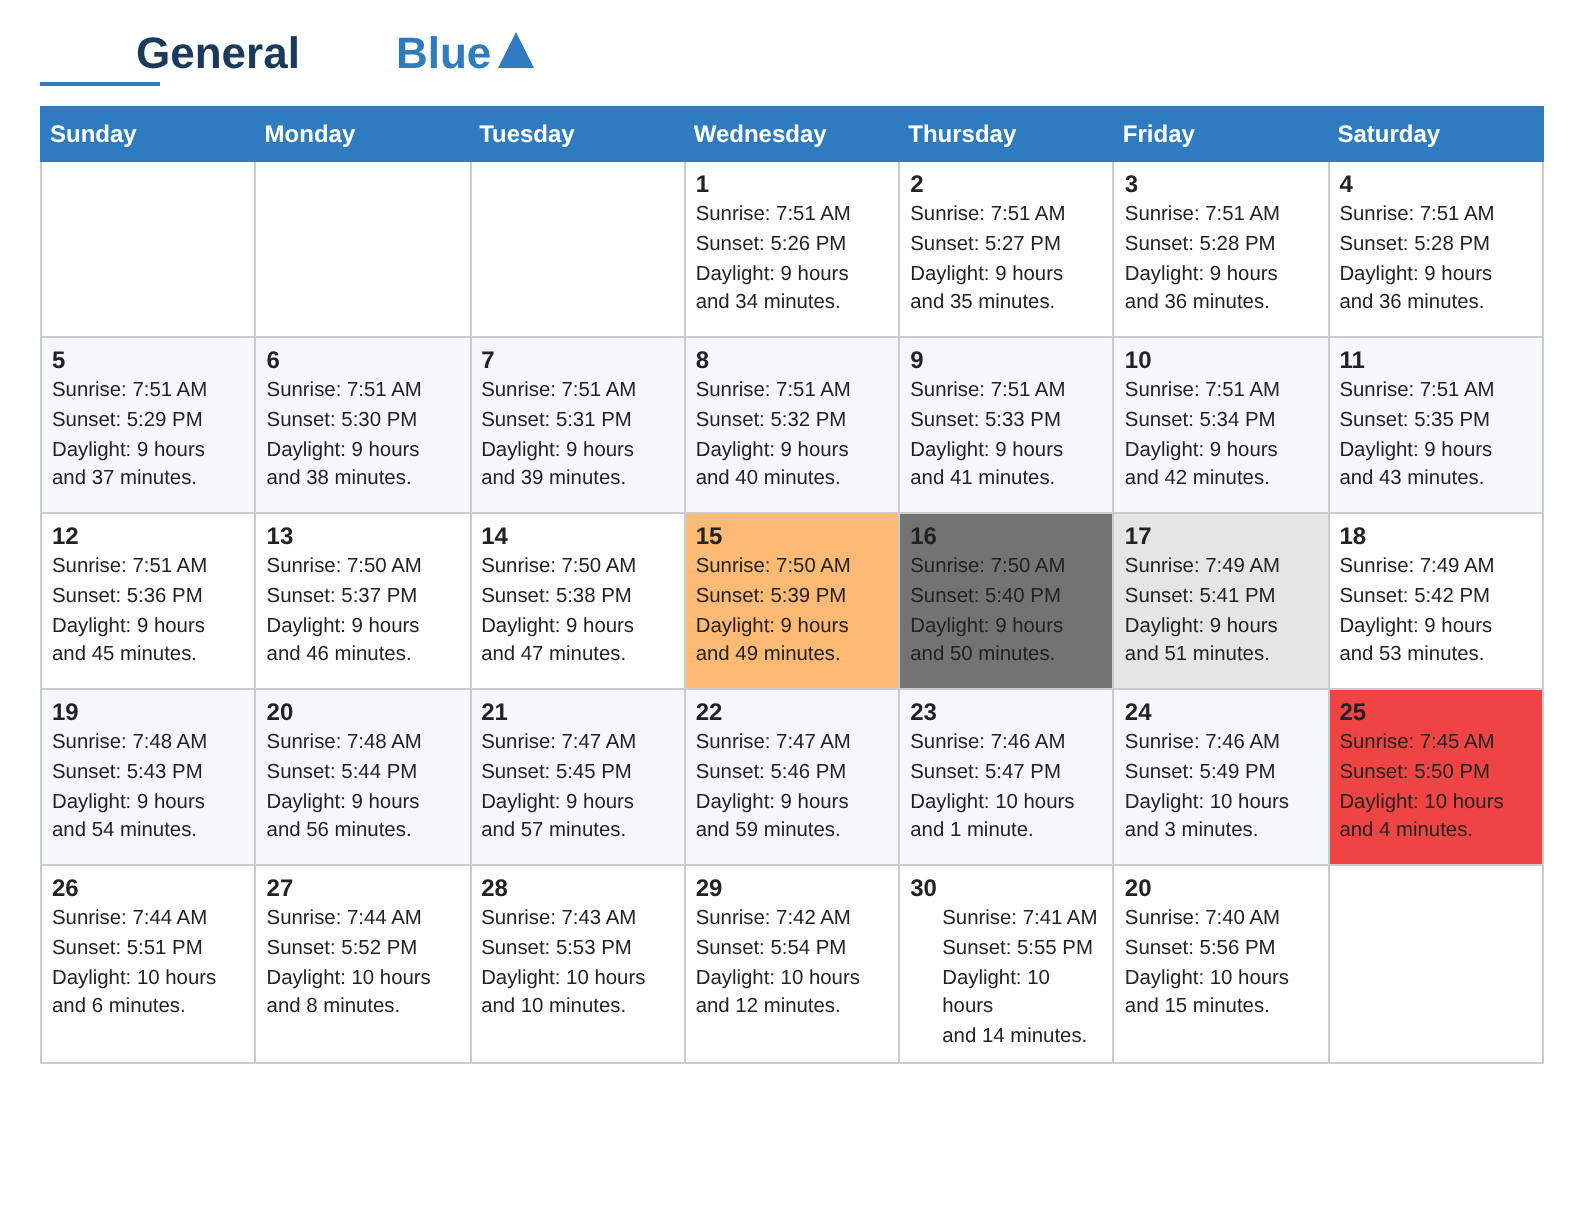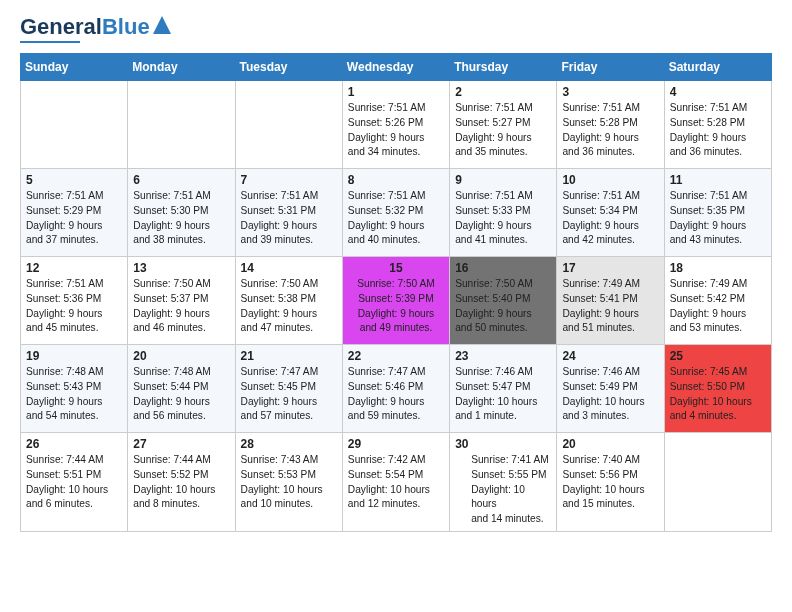--- a/index.html
+++ b/index.html
@@ -27,20 +27,21 @@
       align-items: flex-start;
     }
     .logo-text {
       font-size: 22px;
       font-weight: bold;
       color: #1a3a5c;
       line-height: 1;
     }
     .logo-text span {
       color: #2e7bbf;
+      margin-left: 48px;
     }
     .logo-line {
       width: 60px;
       height: 2px;
       background: #2e7bbf;
       margin-top: 3px;
     }
     .title-block {
       text-align: right;
     }
@@ -233,21 +234,21 @@
 Daylight: 9 hours
 and 46 minutes.</div>
           </td>
           <td style="background: rgb(255, 255, 255);">
             <span class="day-number">14</span>
             <div class="day-info" style="white-space: pre-line;">Sunrise: 7:50 AM
 Sunset: 5:38 PM
 Daylight: 9 hours
 and 47 minutes.</div>
           </td>
-          <td style="background: #d946ef; text-align: center;">
+          <td style="background: #fdba74;">
             <span class="day-number">15</span>
             <div class="day-info" style="white-space: pre-line;">Sunrise: 7:50 AM
 Sunset: 5:39 PM
 Daylight: 9 hours
 and 49 minutes.</div>
           </td>
           <td style="background: #737373;">
             <span class="day-number">16</span>
             <div class="day-info" style="white-space: pre-line;">Sunrise: 7:50 AM
 Sunset: 5:40 PM

